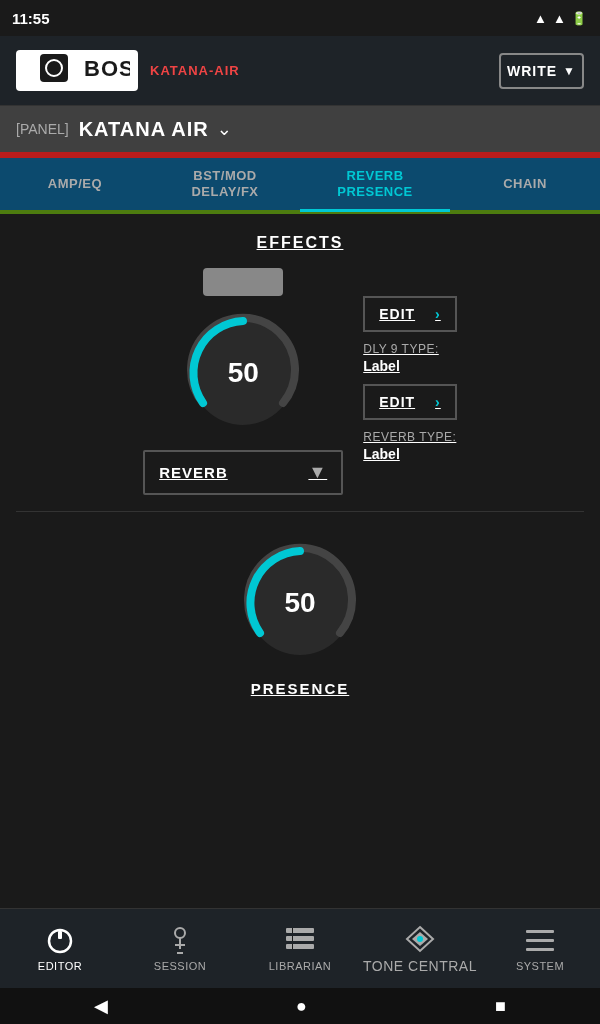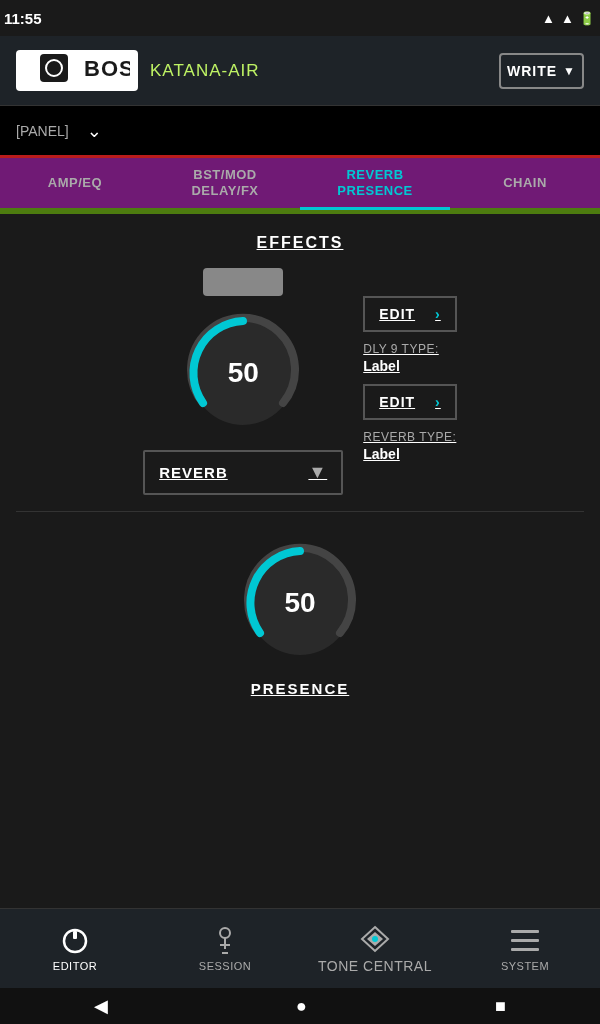--- a/index.html
+++ b/index.html
@@ -13,21 +13,21 @@
       position: relative;
     }
 
     
     .status-bar {
       background: #1a1a1a;
       height: 36px;
       display: flex;
       align-items: center;
       justify-content: space-between;
-      padding: 0 4px;
+      padding: 0 12px;
     }
     .status-time {
       font-size: 15px;
       font-weight: bold;
       color: #fff;
     }
     .status-icons {
       display: flex;
       align-items: center;
       gap: 6px;
@@ -61,23 +61,23 @@
       justify-content: center;
     }
     .boss-text-logo {
       font-size: 18px;
       font-weight: 900;
       color: #1a1a1a;
       letter-spacing: 1px;
       margin-left: 16px;
     }
     .app-title {
-      font-size: 17px;
-      color: #bef264;
-      font-weight: 400;
+      font-size: 13px;
+      color: #ef4444;
+      font-weight: 700;
       letter-spacing: 1px;
     }
     .write-btn {
       background: transparent;
       border: 2px solid #888;
       color: #fff;
       padding: 8px 6px;
       font-size: 14px;
       font-weight: bold;
       letter-spacing: 1px;
@@ -86,26 +86,26 @@
       align-items: center;
       gap: 6px;
       cursor: pointer;
     }
     .write-btn-arrow {
       font-size: 12px;
     }
 
     
     .panel-bar {
-      background: #000000;
+      background: #404040;
       height: 52px;
       display: flex;
       align-items: center;
       padding: 0 16px;
-      border-bottom: 3px solid #b91c1c;
+      border-bottom: 6px solid #b91c1c;
     }
     .panel-label {
       font-size: 14px;
       color: #aaa;
       font-weight: 400;
       margin-right: 10px;
     }
     .panel-name {
       font-size: 20px;
       font-weight: bold;
@@ -113,24 +113,24 @@
       letter-spacing: 1px;
     }
     .panel-arrow {
       font-size: 18px;
       color: #fff;
       margin-left: 8px;
     }
 
     
     .tabs {
-      background: #701a75;
+      background: #0c4a6e;
       display: flex;
       height: 56px;
-      border-bottom: 6px solid #4d7c0f;
+      border-bottom: 4px solid #4d7c0f;
     }
     .tab {
       flex: 1;
       display: flex;
       align-items: center;
       justify-content: center;
       font-size: 13px;
       font-weight: bold;
       color: #aaa;
       letter-spacing: 0.5px;
@@ -387,20 +387,21 @@
     <span class="app-title">KATANA-AIR</span>
   </div>
   <button class="write-btn">
     <span>WRITE</span>
     <span class="write-btn-arrow">▼</span>
   </button>
 </div>
 
 <div class="panel-bar">
   <span class="panel-label">[PANEL]</span>
+  <span class="panel-name">KATANA AIR</span>
   <span class="panel-arrow">⌄</span>
 </div>
 
 <div class="tabs">
   <div class="tab">
     <span>AMP/EQ</span>
   </div>
   <div class="tab" style="line-height:1.2;">
     <span>BST/MOD<br>DELAY/FX</span>
   </div>
@@ -496,20 +497,34 @@
       <svg width="22" height="28" viewBox="0 0 22 28">
         <circle cx="11" cy="6" r="5" fill="none" stroke="#aaa" stroke-width="2"></circle>
         <line x1="11" y1="11" x2="11" y2="22" stroke="#aaa" stroke-width="2"></line>
         <line x1="6" y1="18" x2="16" y2="18" stroke="#aaa" stroke-width="2"></line>
         <line x1="8" y1="26" x2="14" y2="26" stroke="#aaa" stroke-width="2"></line>
       </svg>
     </div>
     <span class="nav-label" style="color:#aaa">SESSION</span>
   </div>
 
+  <div class="nav-item">
+    <div class="nav-icon">
+      <svg width="28" height="26" viewBox="0 0 28 26">
+        <rect x="0" y="0" width="28" height="5" rx="1" fill="#aaa"></rect>
+        <rect x="0" y="8" width="28" height="5" rx="1" fill="#aaa"></rect>
+        <rect x="0" y="16" width="28" height="5" rx="1" fill="#aaa"></rect>
+
+        <rect x="6" y="0" width="1" height="5" fill="#1a1a1a"></rect>
+        <rect x="6" y="8" width="1" height="5" fill="#1a1a1a"></rect>
+        <rect x="6" y="16" width="1" height="5" fill="#1a1a1a"></rect>
+      </svg>
+    </div>
+    <span class="nav-label" style="color:#aaa">LIBRARIAN</span>
+  </div>
 
   <div class="nav-item">
     <div class="nav-icon">
       <svg width="30" height="28" viewBox="0 0 30 28">
 
         <polygon points="15,2 28,14 15,26 2,14" fill="none" stroke="#aaa" stroke-width="2"></polygon>
         <polygon points="15,7 23,14 15,21 7,14" fill="#aaa"></polygon>
 
         <circle cx="15" cy="14" r="3" fill="#00c8d4"></circle>
       </svg>

